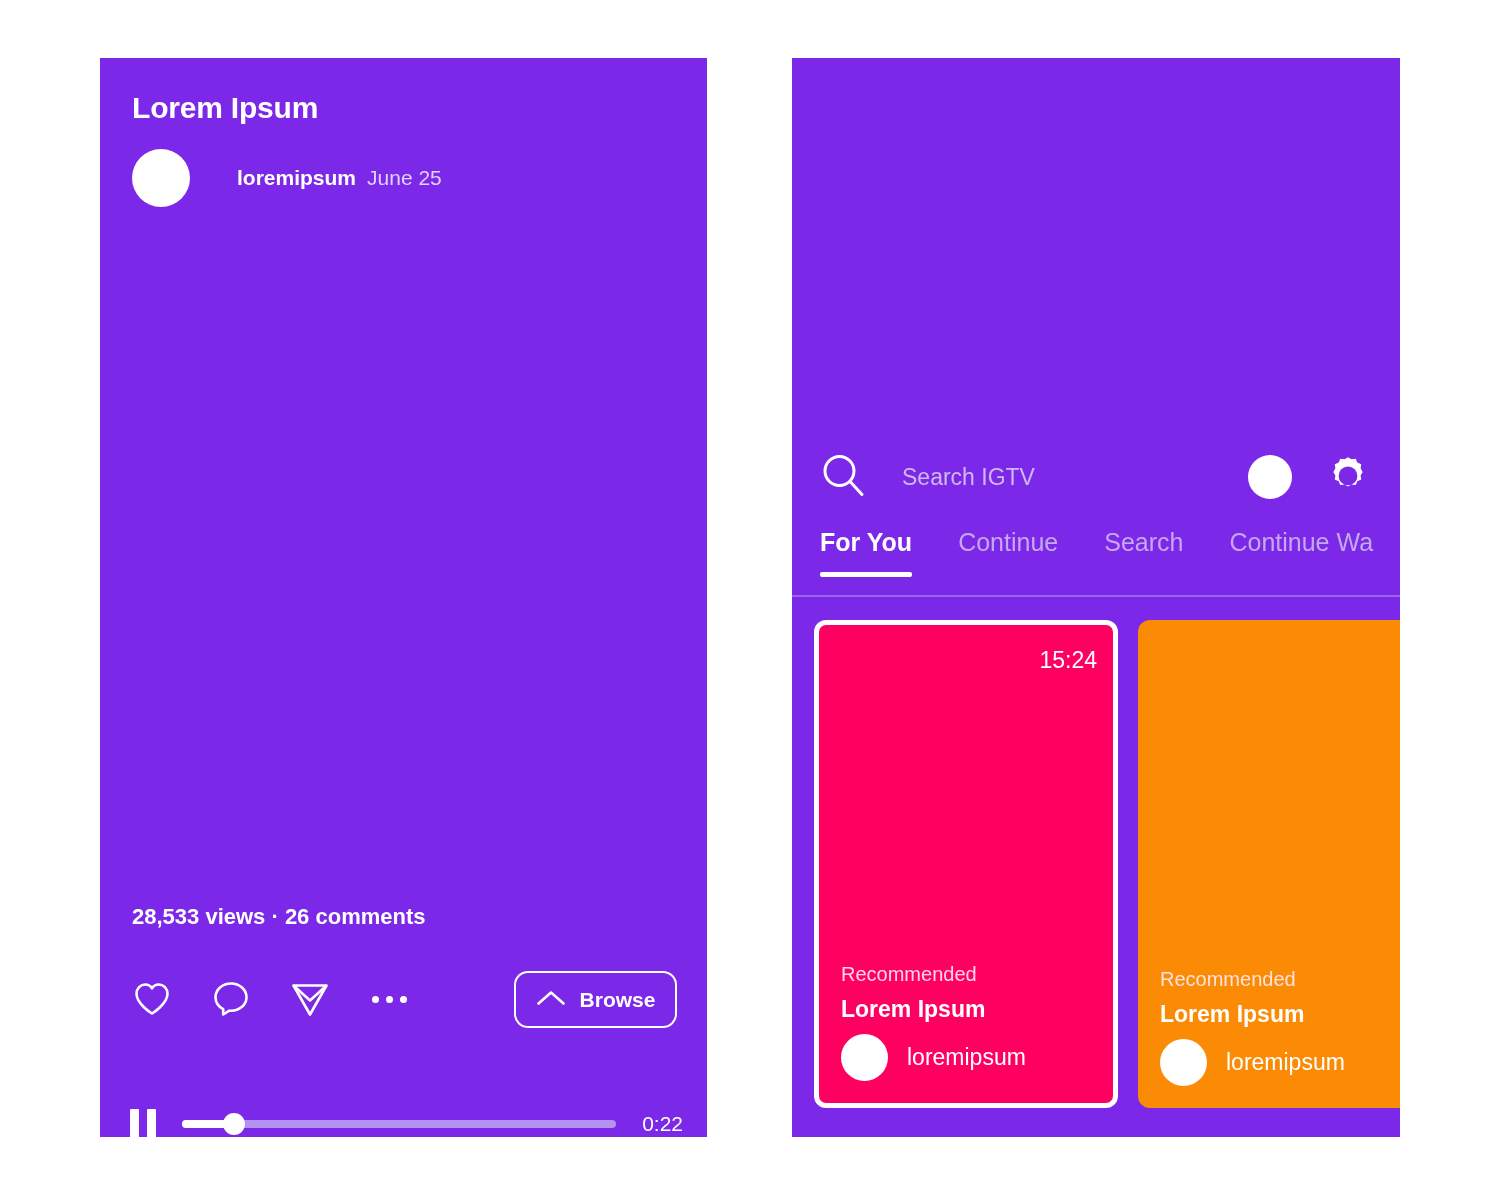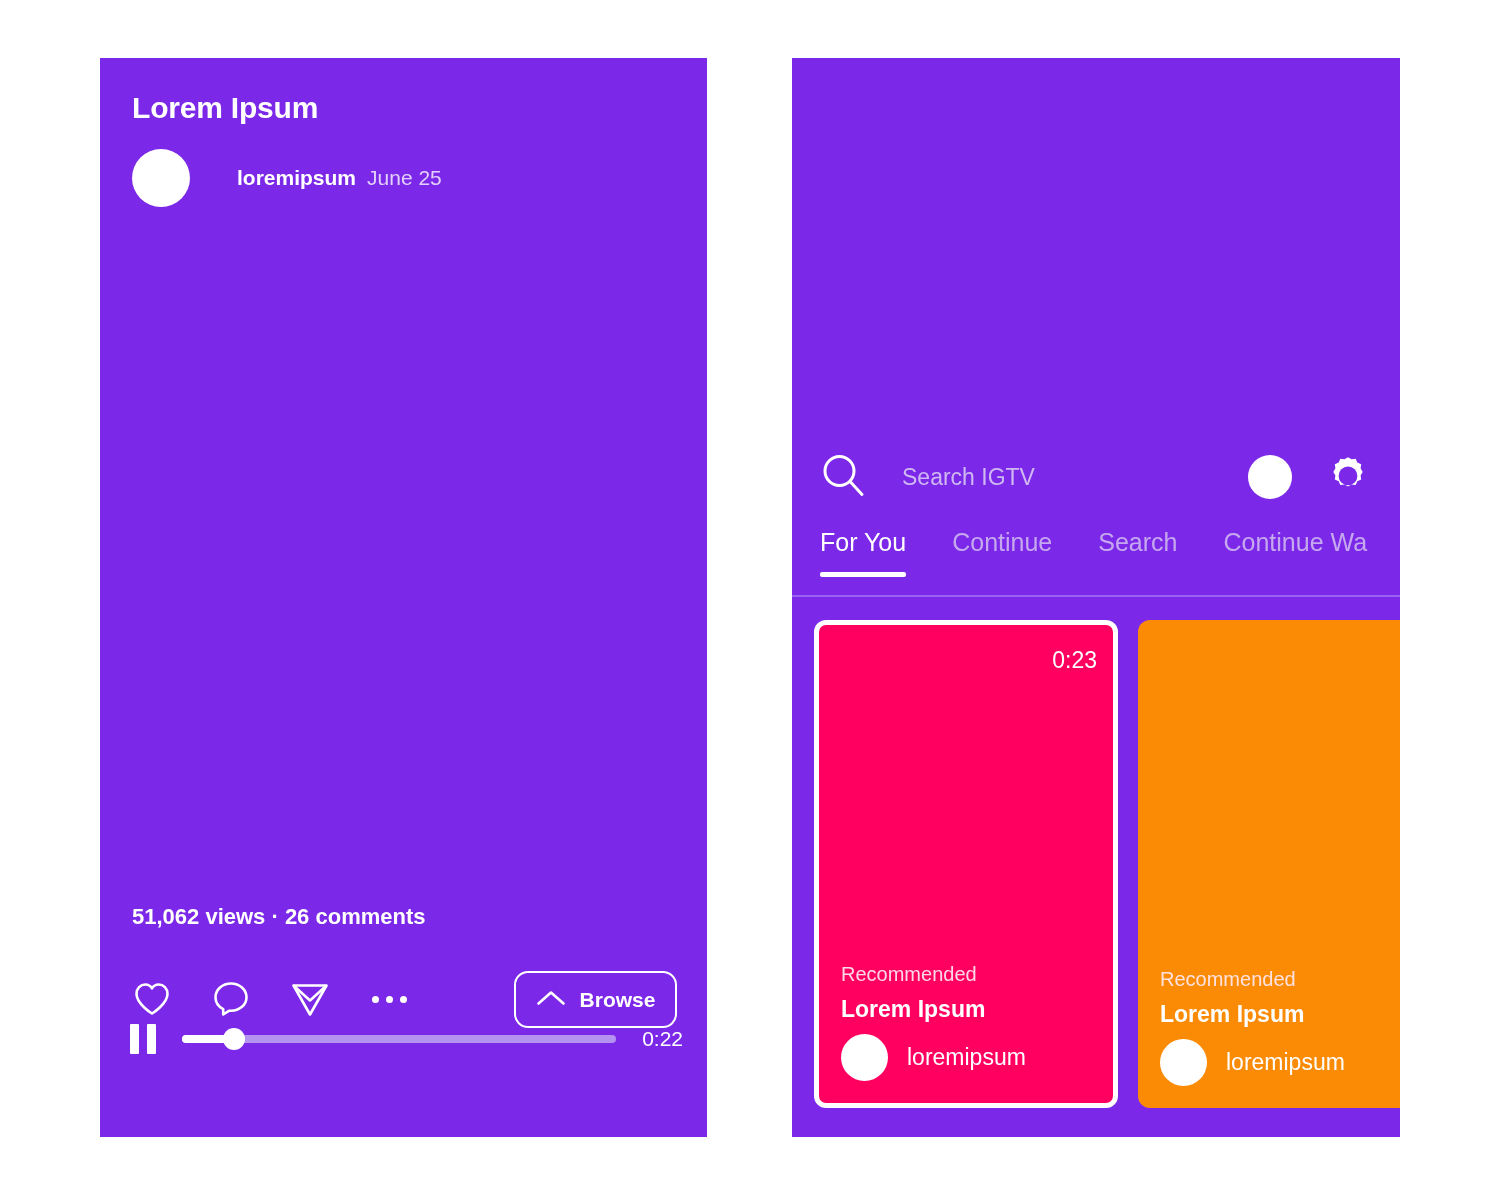--- a/index.html
+++ b/index.html
@@ -140,21 +140,21 @@
   #browse-label {
     color: #ffffff;
     font-size: 21px;
     font-weight: bold;
     margin-left: 14px;
   }
 
   #player-seek-row {
     position: absolute;
     left: 30px;
-    top: 961px;
+    top: 1046px;
     width: 553px;
     height: 40px;
     display: flex;
     align-items: center;
   }
 
   #pause-icon {
     width: 26px;
     height: 30px;
     display: flex;
@@ -257,21 +257,21 @@
   .tab {
     position: relative;
     font-size: 25px;
     white-space: nowrap;
     color: #c5a8ef;
     padding-bottom: 20px;
     margin-right: 46px;
   }
   .tab.active {
     color: #ffffff;
-    font-weight: normal;
+    font-weight: bold;
   }
   .tab.active::after {
     content: "";
     position: absolute;
     left: 0;
     right: 0;
     bottom: 0;
     height: 5px;
     background: #ffffff;
     border-radius: 2px;
@@ -361,21 +361,21 @@
   <div class="phone" id="player-panel">
 
     <div id="player-title">Lorem Ipsum</div>
 
     <div id="player-author-row">
       <div class="avatar" id="player-avatar"></div>
       <div id="player-handle">loremipsum</div>
       <div id="player-date">June 25</div>
     </div>
 
-    <div id="player-stats">51,062 views · 26 comments</div>
+    <div id="player-stats">28,533 views · 26 comments</div>
 
     <div id="player-actions">
 
       <div class="act-icon">
         <svg width="36" height="34" viewBox="0 0 36 34" fill="none" aria-hidden="true">
           <path d="M18 31.5C18 31.5 2.5 22 2.5 11.8C2.5 6.6 6.5 2.5 11.3 2.5C14.4 2.5 16.8 4.3 18 6.4C19.2 4.3 21.6 2.5 24.7 2.5C29.5 2.5 33.5 6.6 33.5 11.8C33.5 22 18 31.5 18 31.5Z" stroke="#ffffff" stroke-width="2.6" stroke-linejoin="round"></path>
         </svg>
       </div>
 
       <div class="act-icon">
@@ -447,21 +447,21 @@
       <div class="tab">Continue</div>
       <div class="tab">Search</div>
       <div class="tab">Continue Wa</div>
     </div>
 
     <div id="tab-divider"></div>
 
     <div id="card-rail">
 
       <div class="video-card selected" style="background:#FF0060">
-        <div class="card-duration">0:23</div>
+        <div class="card-duration">15:24</div>
         <div class="card-meta">
           <div class="card-kicker">Recommended</div>
           <div class="card-title">Lorem Ipsum</div>
           <div class="card-user">
             <div class="avatar"></div>
             <div class="card-username">loremipsum</div>
           </div>
         </div>
       </div>
 

